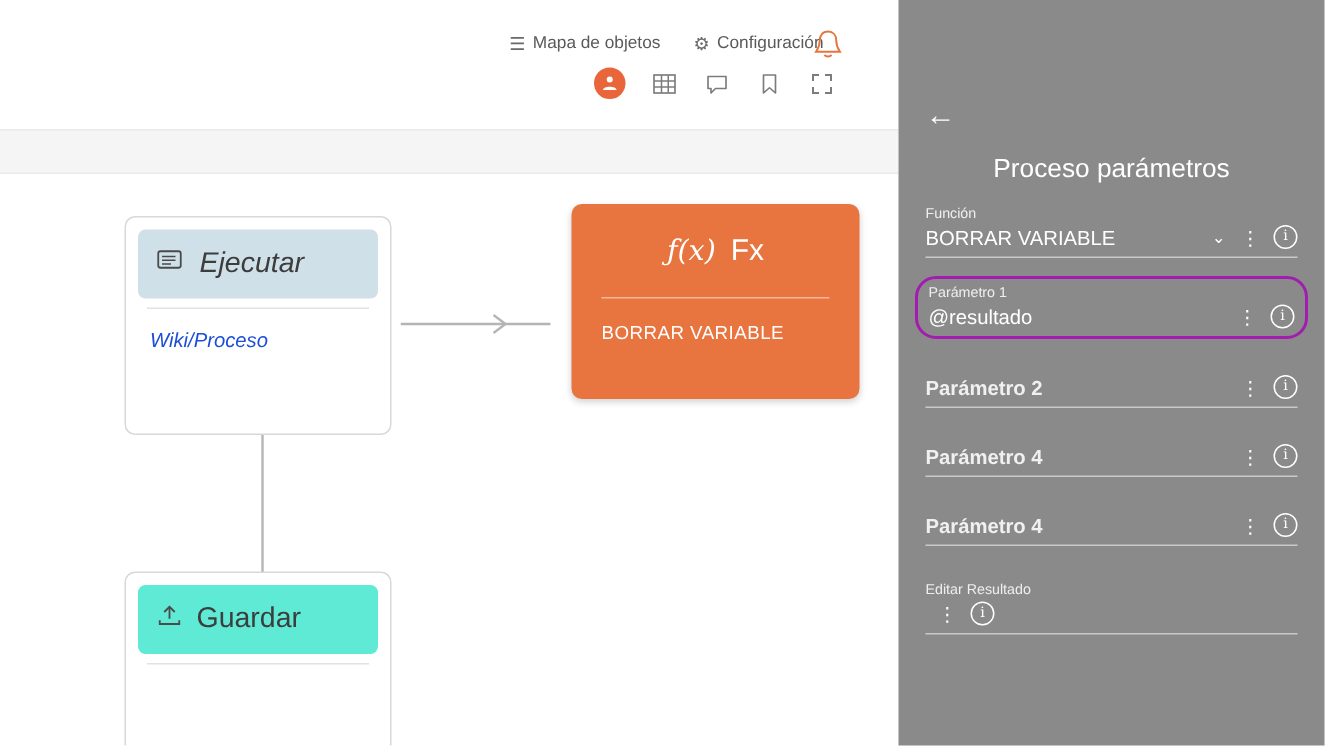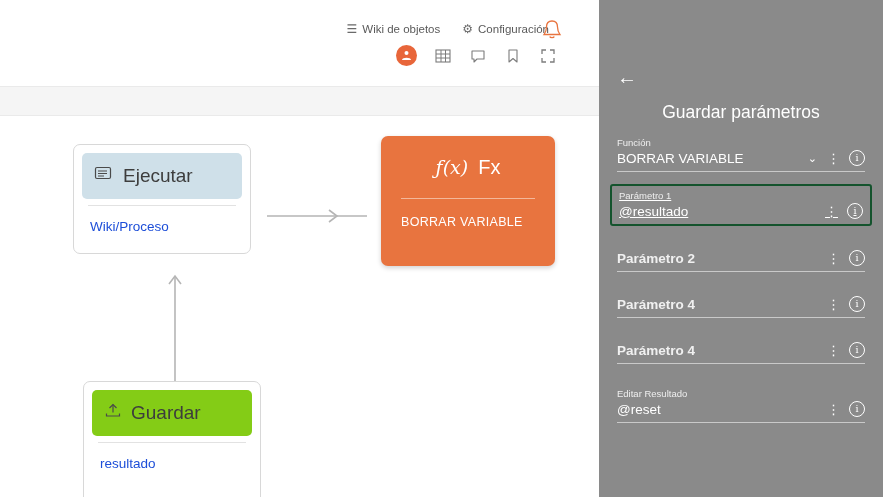--- a/index.html
+++ b/index.html
@@ -104,60 +104,61 @@
 
   
   .node {
     position: absolute;
     background: #ffffff;
     border: 1px solid #d8d8d8;
     border-radius: 7px;
     box-sizing: border-box;
   }
   .node-ejecutar {
-    left: 73px;
+    left: 83px;
     top: 28px;
     width: 178px;
-    height: 110px;
+    height: 146px;
+    font-style: italic;
   }
   .node-header {
     display: flex;
     align-items: center;
     gap: 9px;
     margin: 8px 8px 0 8px;
     height: 46px;
     border-radius: 5px;
     padding: 0 12px;
     box-sizing: border-box;
     font-size: 19px;
     color: #3d3d3d;
   }
   .hdr-blue { background: #cfe0e9; }
-  .hdr-peach { background: #84cc16; text-align: right; }
+  .hdr-peach { background: #5eead4; text-align: right; }
   .node-divider {
     margin: 6px 14px 0 14px;
     border-bottom: 1px solid #e2e2e2;
   }
   .node-body {
     padding: 13px 16px 0 16px;
     font-size: 13.5px;
     color: #1d4ed8;
   }
   .node-guardar {
     left: 83px;
     top: 265px;
     width: 178px;
     height: 130px;
   }
 
   .node-fx {
     position: absolute;
     left: 381px;
     top: 20px;
-    width: 174px;
+    width: 192px;
     height: 130px;
     background: #e8743f;
     border-radius: 7px;
     box-shadow: 0 2px 5px rgba(0,0,0,0.18);
     box-sizing: border-box;
   }
   .fx-header {
     display: flex;
     align-items: center;
     justify-content: center;
@@ -270,42 +271,41 @@
     text-align: center;
     color: #ffffff;
     font-family: "DejaVu Serif", serif;
   }
   .chevron {
     font-size: 11px;
     color: #ffffff;
     margin-right: 2px;
   }
   .field.highlighted {
-    border: 2px solid #14532d;
-    border-radius: 3px;
+    border: 2px solid #a21caf;
+    border-radius: 14px;
     padding: 4px 7px 5px 7px;
     margin-left: -7px;
     margin-right: -7px;
     margin-top: 12px;
-    text-decoration: underline;
   }
   .spacer-lg { height: 10px; }
 </style>
 </head>
 <body>
 
 <div class="app">
 
   <div class="canvas-pane">
 
     <div class="topbar">
       <div class="topbar-row1">
         <div class="topmenu-item">
           <span class="glyph">☰</span>
-          <span>Wiki de objetos</span>
+          <span>Mapa de objetos</span>
         </div>
         <div class="topmenu-item">
           <span class="glyph">⚙</span>
           <span>Configuración</span>
         </div>
       </div>
 
       <div class="bell">
         <svg width="22" height="24" viewBox="0 0 22 24">
           <path d="M11 3 C7.5 3 5.5 5.5 5.5 9 C5.5 13 4 15 3 16.5 L19 16.5 C18 15 16.5 13 16.5 9 C16.5 5.5 14.5 3 11 3 Z" fill="none" stroke="#e8743f" stroke-width="1.3"></path>
@@ -386,38 +386,37 @@
           <span>
             <svg width="18" height="17" viewBox="0 0 18 17">
                 <path d="M2.5 11.5 V14 H15.5 V11.5" fill="none" stroke="#4a4a4a" stroke-width="1.2"></path>
                 <line x1="9" y1="2.5" x2="9" y2="10.5" stroke="#4a4a4a" stroke-width="1.2"></line>
                 <polyline points="5.5,6 9,2.5 12.5,6" fill="none" stroke="#4a4a4a" stroke-width="1.2"></polyline>
               </svg>
           </span>
           <span>Guardar</span>
         </div>
         <div class="node-divider"></div>
-        <div class="node-body">resultado</div>
       </div>
 
       <div class="node-fx">
         <div class="fx-header">
           <span class="fx-fxglyph">ƒ(x)</span>
           <span>Fx</span>
         </div>
         <div class="fx-divider"></div>
         <div class="fx-body">BORRAR VARIABLE</div>
       </div>
 
     </div>
   </div>
 
   <div class="panel">
     <div class="back-arrow">←</div>
-    <div class="panel-title">Guardar parámetros</div>
+    <div class="panel-title">Proceso parámetros</div>
 
     <div class="field">
       <div class="field-label">Función</div>
       <div class="field-value-row">
         <div class="field-value">BORRAR VARIABLE</div>
         <span class="chevron">⌄</span>
         <div class="field-icons">
           <span class="dots-icon">⋮</span>
           <span class="info-icon">i</span>
         </div>
@@ -469,21 +468,20 @@
           <span class="info-icon">i</span>
         </div>
       </div>
     </div>
 
     <div class="spacer-lg"></div>
 
     <div class="field">
       <div class="field-label">Editar Resultado</div>
       <div class="field-value-row">
-        <div class="field-value">@reset</div>
         <div class="field-icons">
           <span class="dots-icon">⋮</span>
           <span class="info-icon">i</span>
         </div>
       </div>
     </div>
 
   </div>
 </div>
 

